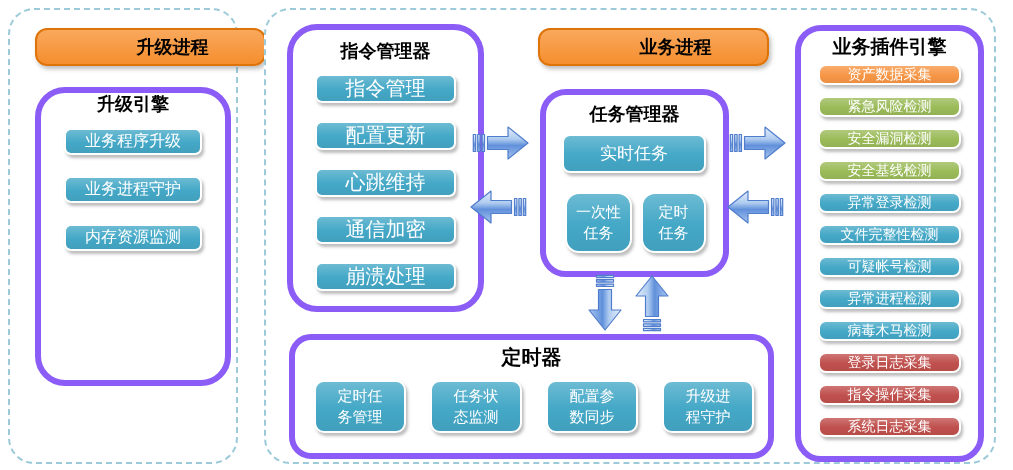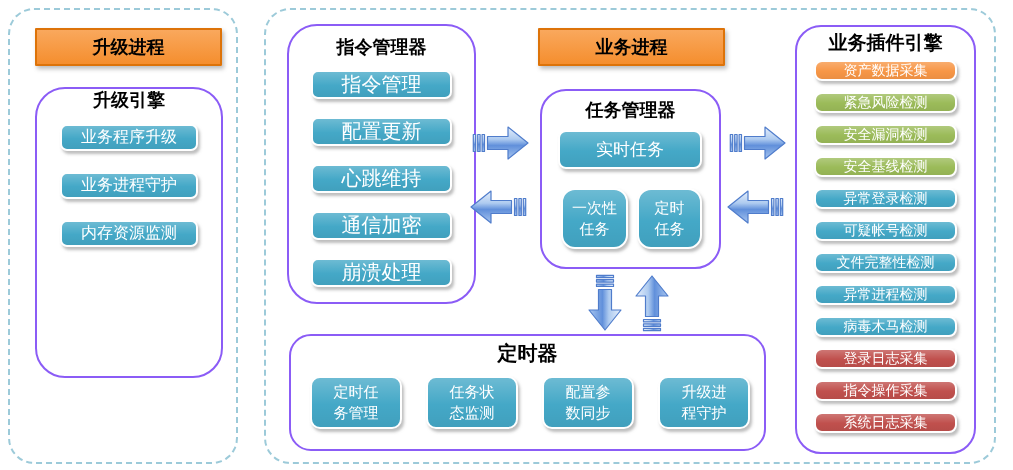--- a/index.html
+++ b/index.html
@@ -9,27 +9,28 @@
   }
   .dashed-panel {
     position:absolute; border:2px dashed #9ccad9; border-radius:26px; background:#fff;
   }
   #left-panel  { left:8px;   top:8px; width:226px; height:452px; }
   #right-panel { left:264px; top:8px; width:728px; height:452px; }
 
   .orange-header {
     position:absolute; display:flex; align-items:center; justify-content:center;
     background:linear-gradient(#f9a85d,#f58e2e);
-    border:2px solid #dd7309; border-radius:1px;
+    border:2px solid #dd7309; border-radius:12px;
     font-size:18px; font-weight:bold; color:#000;
     box-shadow:2px 3px 4px rgba(110,110,110,.45);
+    padding-left:44px;
   }
   .round-box {
     position:absolute; background:#fff;
-    border:2px solid #8b5cf6; border-radius:30px;
+    border:6px solid #8b5cf6; border-radius:30px;
   }
   .box-title { text-align:center; font-weight:bold; font-size:18px; line-height:22px; }
 
   .btn-col { display:flex; flex-direction:column; align-items:center; }
   .node-btn {
     display:flex; align-items:center; justify-content:center; text-align:center;
     border:2px solid #ffffff; border-radius:7px; color:#ffffff;
     background-image:linear-gradient(rgba(255,255,255,.22), rgba(255,255,255,0) 55%, rgba(0,0,0,.05));
     box-shadow:2px 3px 3px rgba(125,125,125,.5);
     white-space:pre-line; box-sizing:border-box;
@@ -130,22 +131,22 @@
     </div>
 
     <div class="round-box" id="plugin-box">
       <div class="box-title">业务插件引擎</div>
       <div class="btn-col">
         <div class="node-btn" style="background-color: rgb(247, 150, 70);">资产数据采集</div>
         <div class="node-btn" style="background-color: rgb(155, 187, 89);">紧急风险检测</div>
         <div class="node-btn" style="background-color: rgb(155, 187, 89);">安全漏洞检测</div>
         <div class="node-btn" style="background-color: rgb(155, 187, 89);">安全基线检测</div>
         <div class="node-btn" style="background-color: rgb(68, 168, 199);">异常登录检测</div>
+        <div class="node-btn" style="background-color: rgb(68, 168, 199);">文件完整性检测</div>
         <div class="node-btn" style="background-color: rgb(68, 168, 199);">可疑帐号检测</div>
-        <div class="node-btn" style="background-color: rgb(68, 168, 199);">文件完整性检测</div>
         <div class="node-btn" style="background-color: rgb(68, 168, 199);">异常进程检测</div>
         <div class="node-btn" style="background-color: rgb(68, 168, 199);">病毒木马检测</div>
         <div class="node-btn" style="background-color: rgb(192, 80, 77);">登录日志采集</div>
         <div class="node-btn" style="background-color: rgb(192, 80, 77);">指令操作采集</div>
         <div class="node-btn" style="background-color: rgb(192, 80, 77);">系统日志采集</div>
       </div>
     </div>
 
     <div class="round-box" id="timer-box">
       <div class="box-title">定时器</div>

